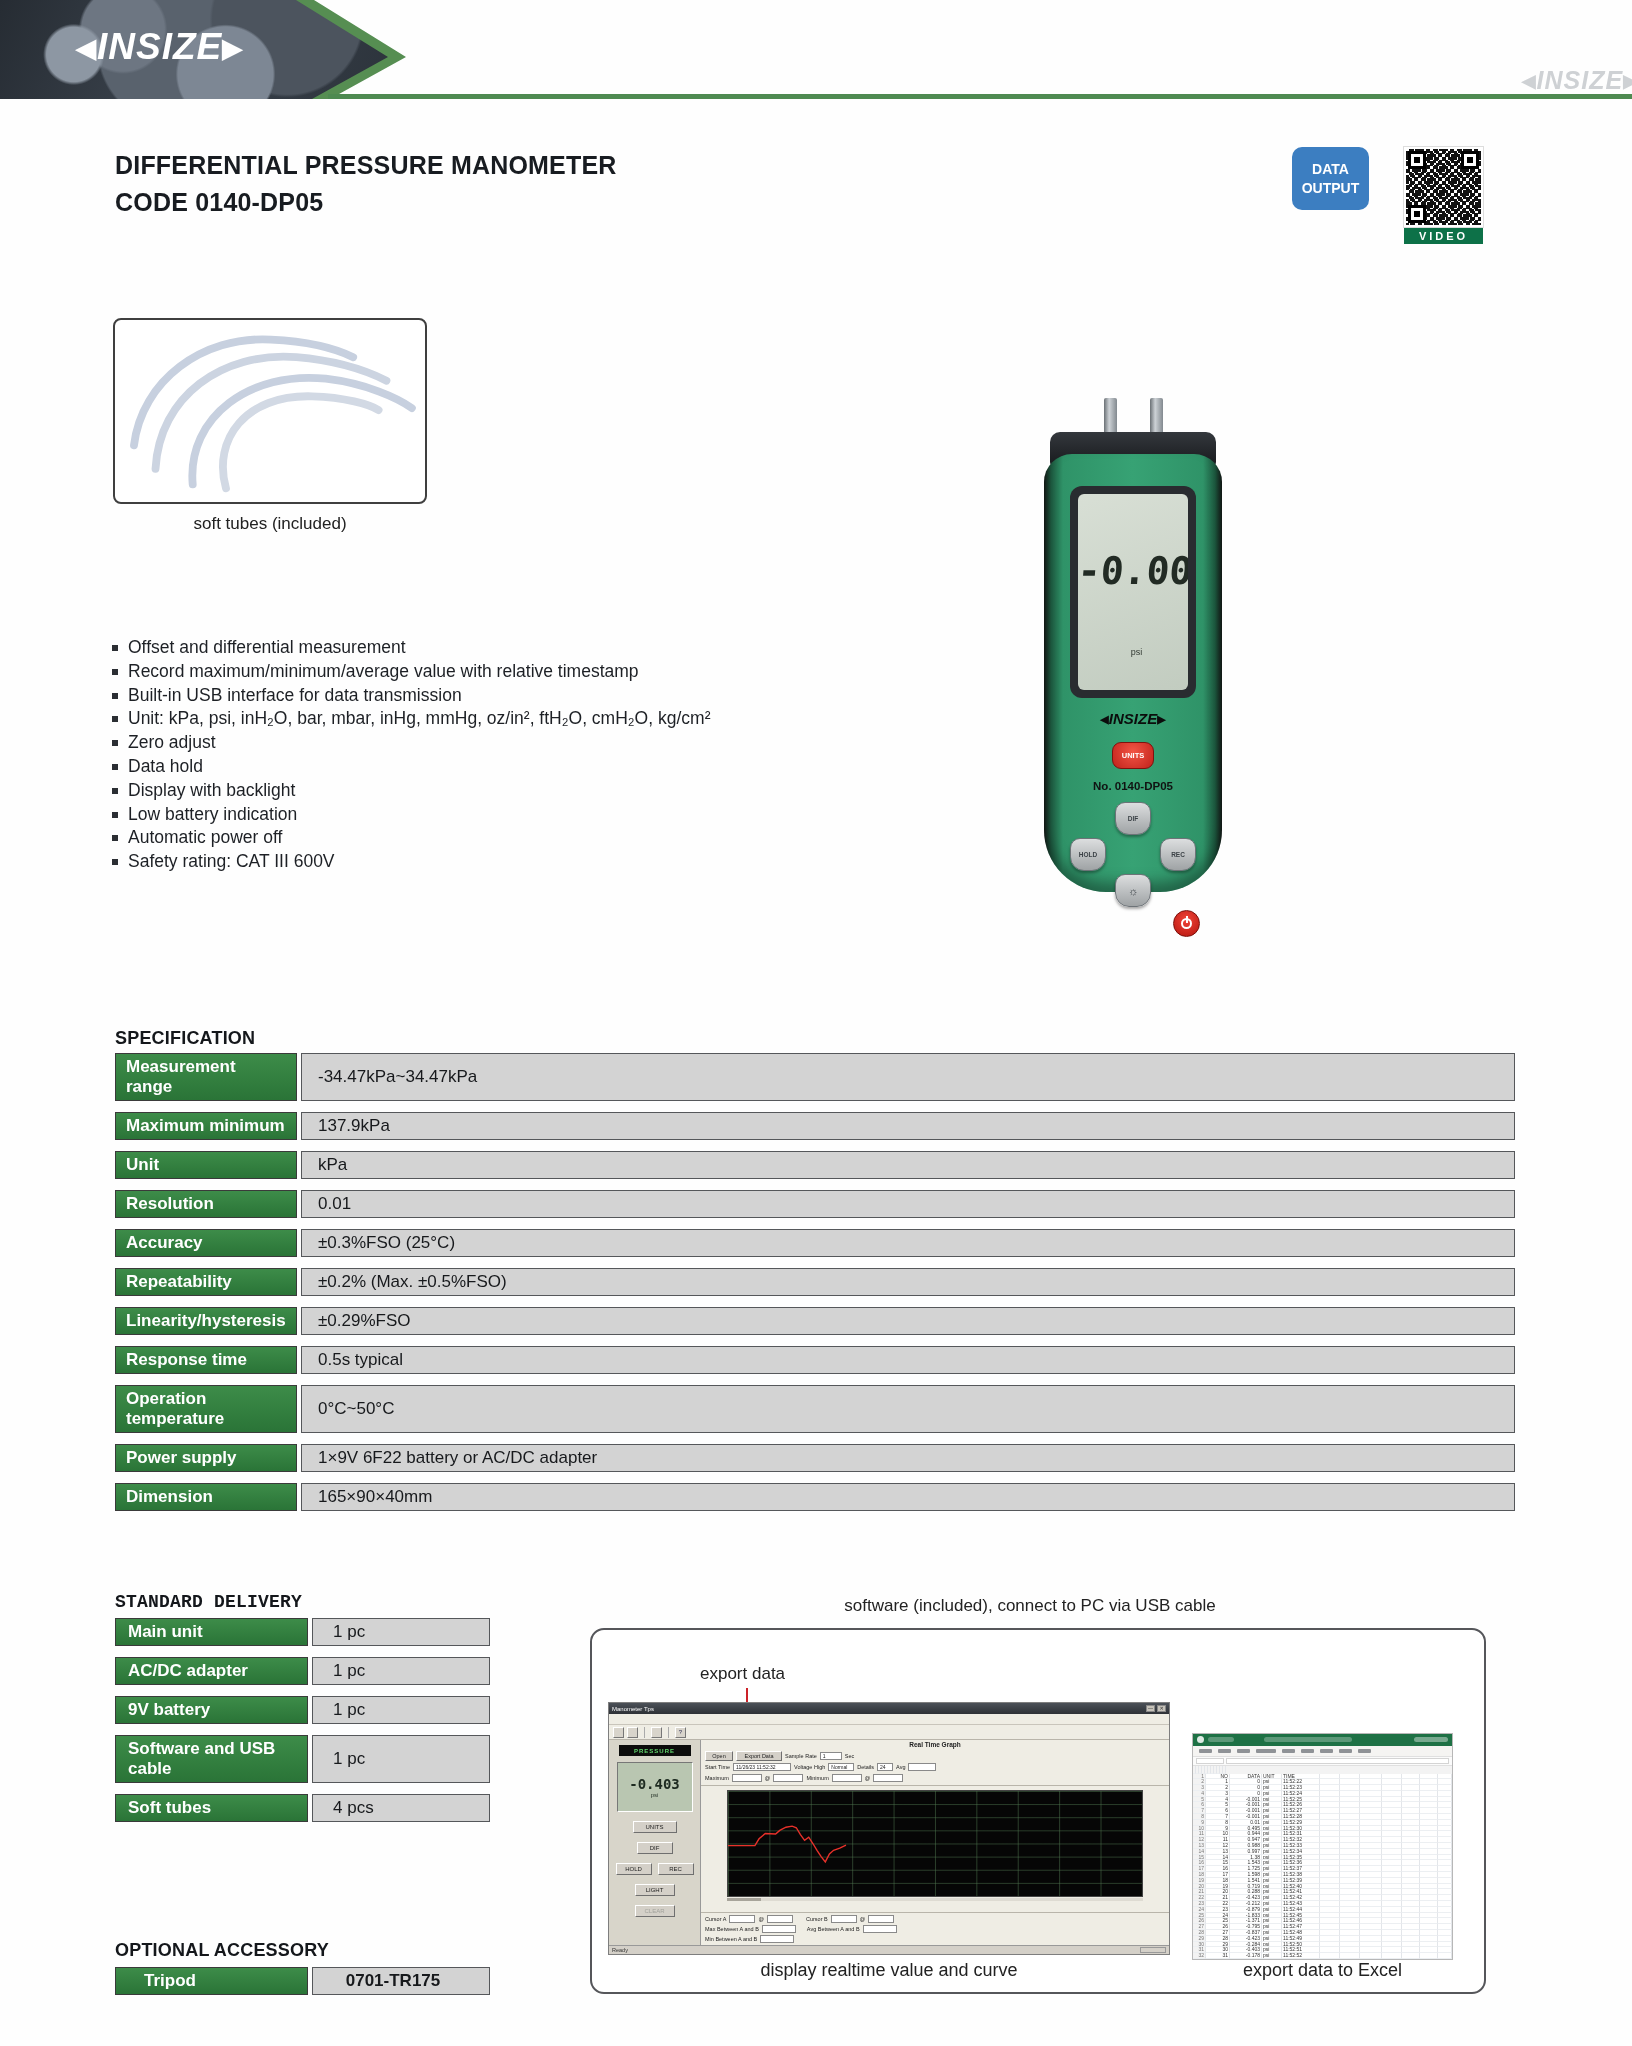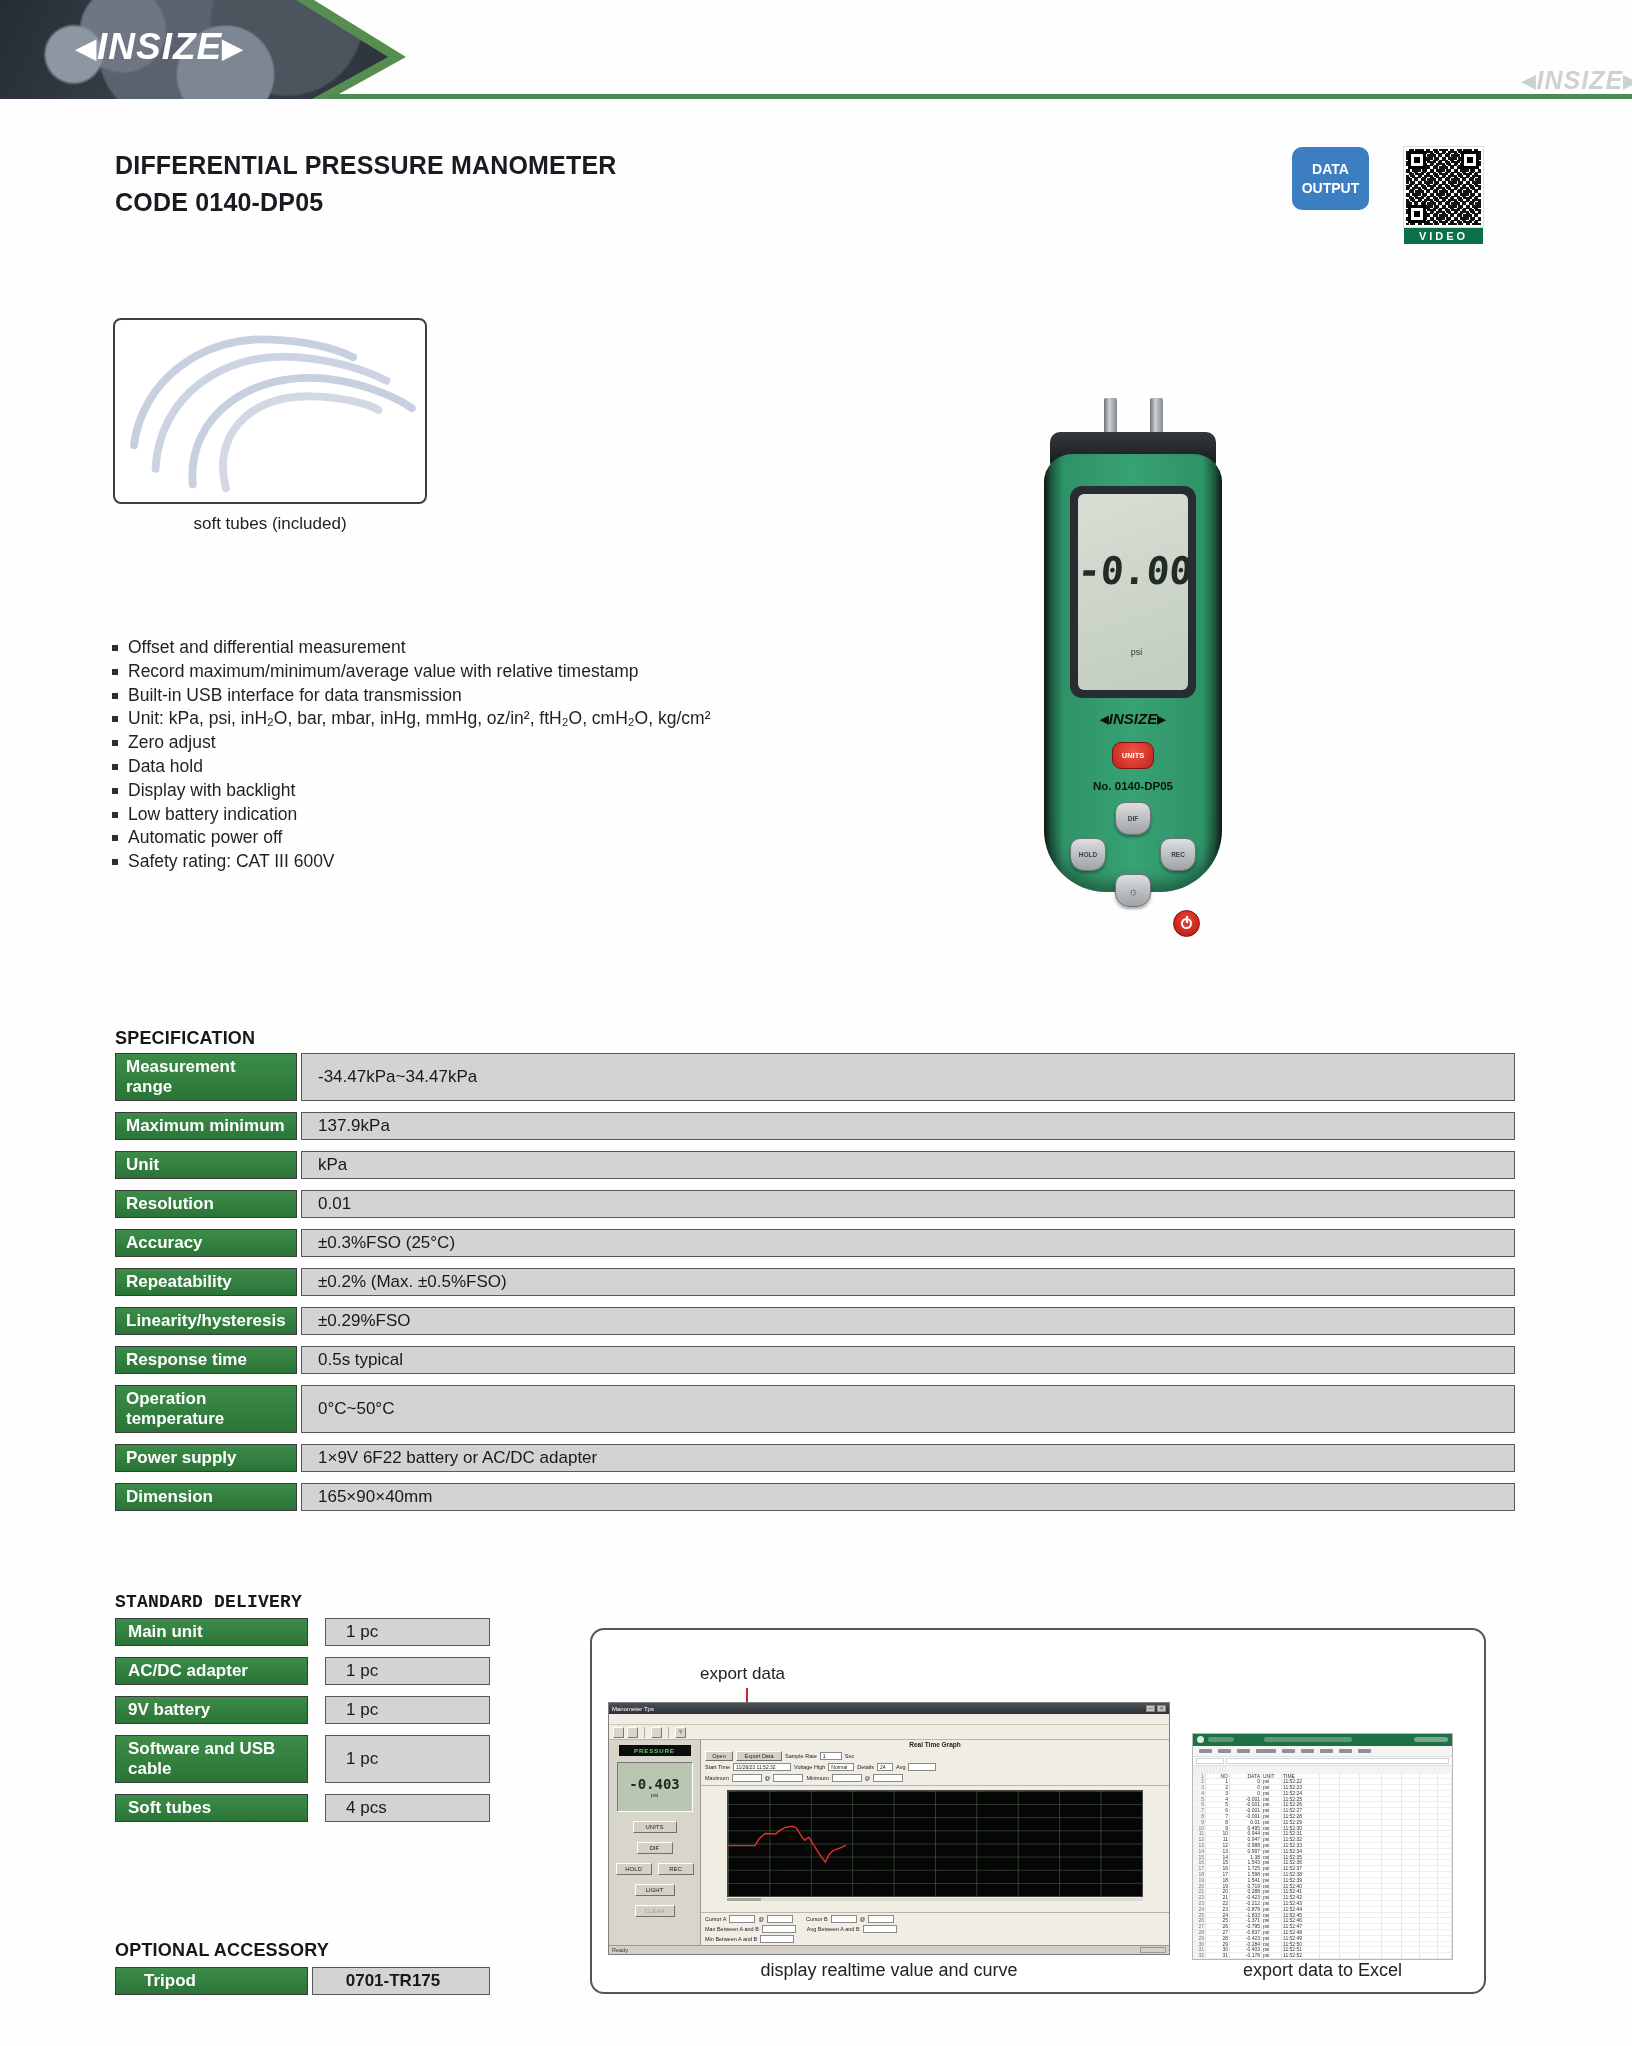--- a/index.html
+++ b/index.html
@@ -99,21 +99,21 @@
   .gtable{position:absolute;display:flex;flex-direction:column;gap:11px;}
   .gtable .row{display:flex;gap:4px;}
   .gtable .lab{background:linear-gradient(180deg,#3d8c49,#2a7437);border:1px solid #3a3a3a;
     color:#fff;font-weight:700;font-size:17px;display:flex;align-items:center;padding:3px 10px;}
   .gtable .val{background:#d3d3d3;border:1px solid #55575a;color:#17191c;font-size:17px;
     display:flex;align-items:center;padding:3px 16px;flex:1;}
   .spec-t{left:115px;top:1053px;width:1400px;}
   .spec-t .lab{flex:0 0 182px;min-height:28px;}
   .del-t{left:115px;top:1618px;width:375px;}
   .del-t .lab{flex:0 0 193px;min-height:28px;padding-left:12px;line-height:20px;}
-  .del-t .val{padding-left:20px;margin-left:13px;}
+  .del-t .val{padding-left:20px;}
   .opt-t{left:115px;top:1967px;width:375px;}
   .opt-t .lab{flex:0 0 193px;min-height:28px;padding-left:28px;}
   .opt-t .val{justify-content:center;font-weight:800;padding-left:0;}
 
   
   .sw-cap-top{position:absolute;left:640px;top:1596px;width:780px;text-align:center;font-size:17px;color:#222;}
   .sw-box{position:absolute;left:590px;top:1628px;width:896px;height:366px;border:2px solid #55565a;border-radius:14px;background:#fff;}
   .exp-label{position:absolute;left:700px;top:1664px;font-size:17px;color:#222;}
   .exp-line{position:absolute;left:746px;top:1688px;width:2px;height:78px;background:#cc2229;}
   .cap-display{position:absolute;left:608px;top:1960px;width:562px;text-align:center;font-size:18px;color:#222;}
@@ -390,20 +390,21 @@
 
   <div class="sec-h" style="left:115px;top:1940px;">OPTIONAL ACCESSORY</div>
   <div class="gtable opt-t">
 
   <div class="row">
         <div class="lab">Tripod</div>
         <div class="val">0701-TR175</div>
       </div>
     </div>
 
+  <div class="sw-cap-top">software (included), connect to PC via USB cable</div>
   <div class="sw-box"></div>
   <div class="exp-label">export data</div>
   <div class="exp-line"></div>
 
   <div class="app">
     <div class="app-title">
       <span>Manometer Tps</span>
       <span class="spacer"></span>
       <span class="wbtn">—</span>
       <span class="wbtn">✕</span>

